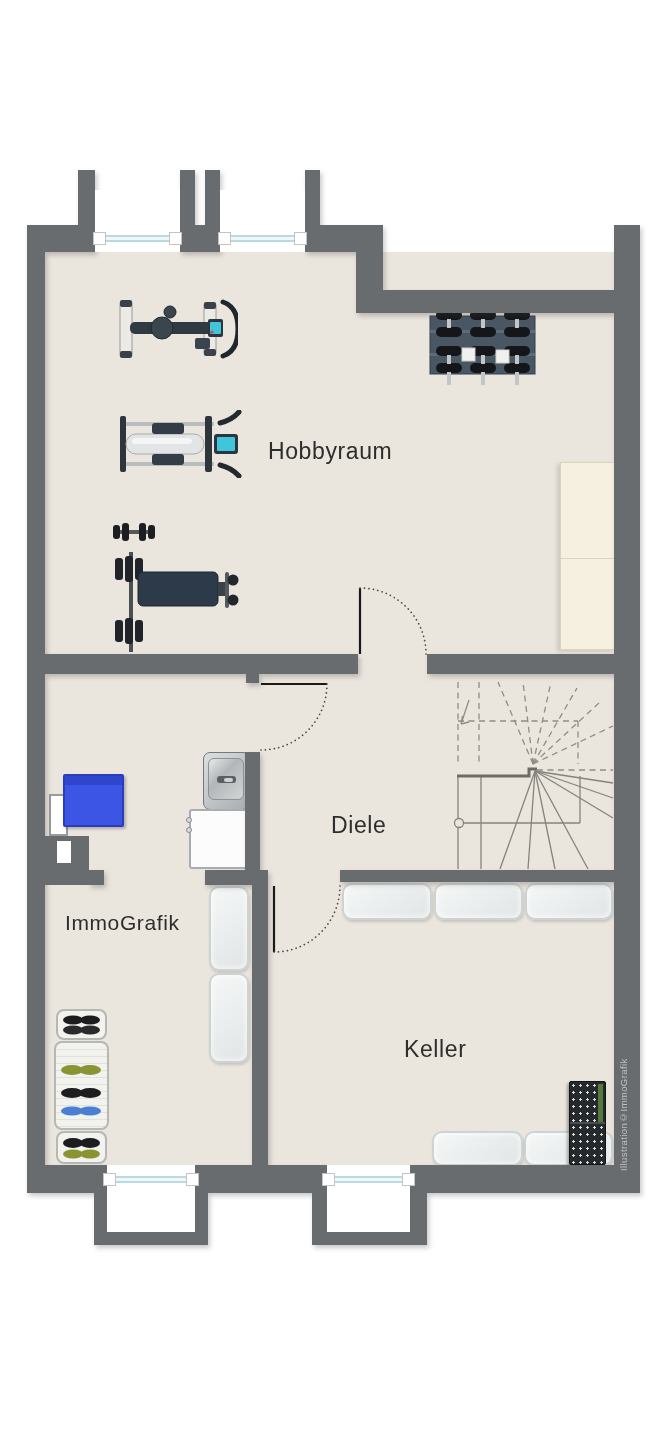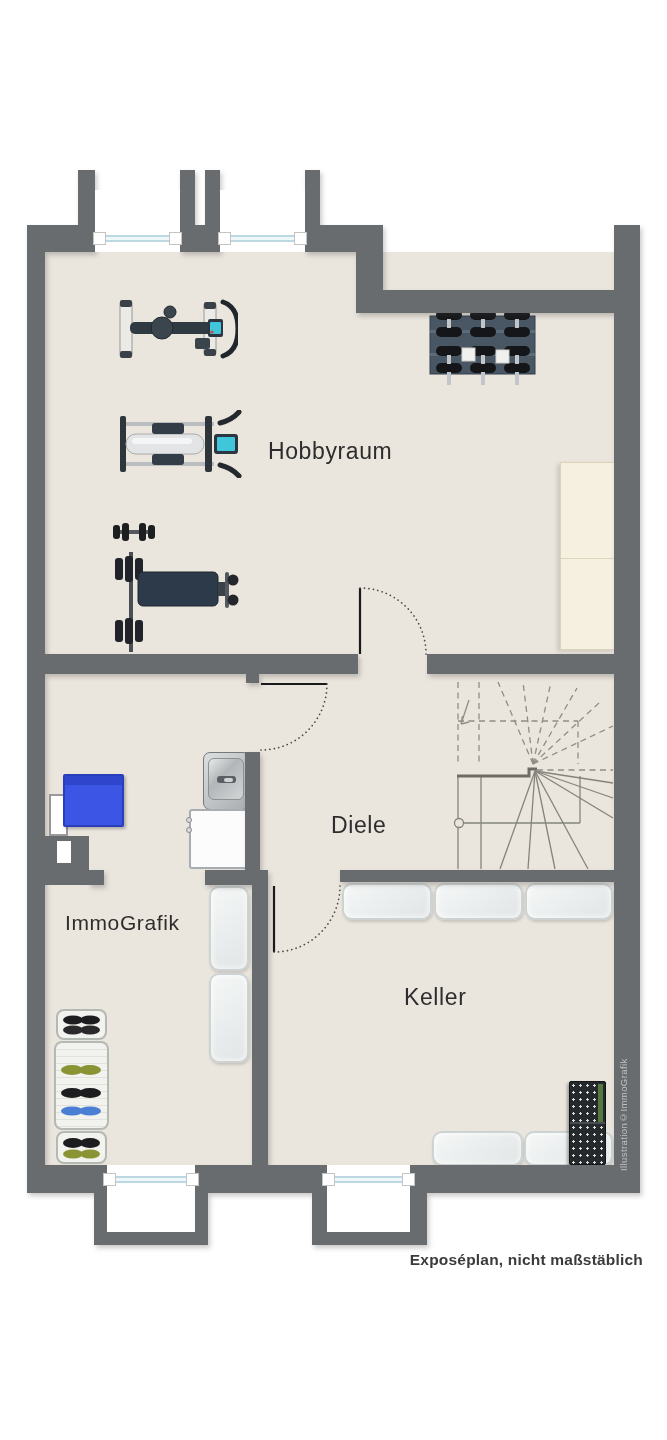--- a/index.html
+++ b/index.html
@@ -315,18 +315,17 @@
       </g>
       <path d="M457,776 H529 V769 H537" fill="none" stroke="#6d6d66" stroke-width="3"></path>
       <circle cx="459" cy="823" r="4.5" fill="#eae5dd" stroke="#84847c" stroke-width="1.3"></circle>
       <path d="M469,700 L461,724 M461,724 l1.5,-8 M461,724 l8,-2" fill="none" stroke="#8e8e86" stroke-width="1.3"></path>
     </g>
   </svg>
 
   <div class="room-label" id="label-hobbyraum" style="left:268px;top:438px;">Hobbyraum</div>
   <div class="room-label" id="label-diele" style="left:331px;top:812px;">Diele</div>
   <div class="room-label" id="label-waschraum" style="left:65px;top:911px;">ImmoGrafik</div>
-  <div class="room-label" id="label-keller" style="left:404px;top:984px;">Keller</div>
-
-  <div id="footer-note">Exposéplan, nicht maßstäblich</div>
+  <div class="room-label" id="label-keller" style="left:404px;top:1036px;">Keller</div>
+
   <div id="credit">Illustration©ImmoGrafik</div>
 
 </div>
 
 </body></html>

